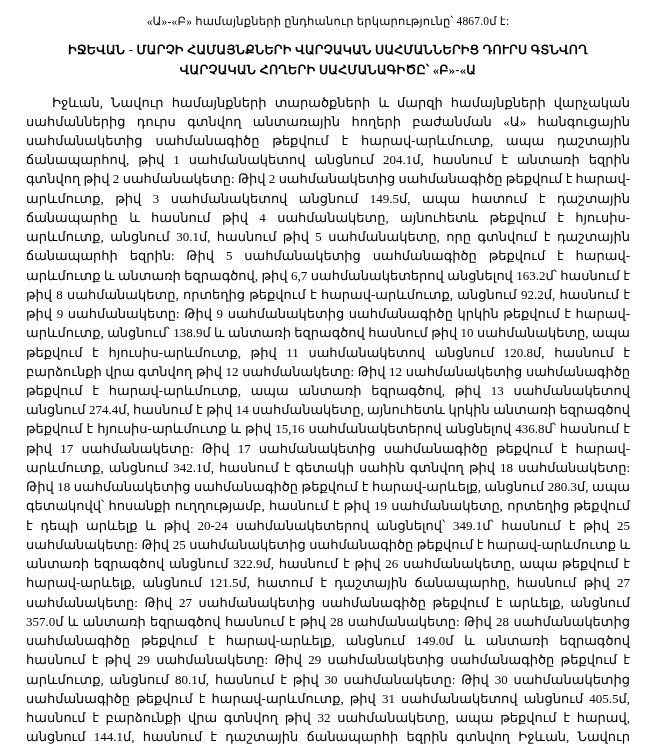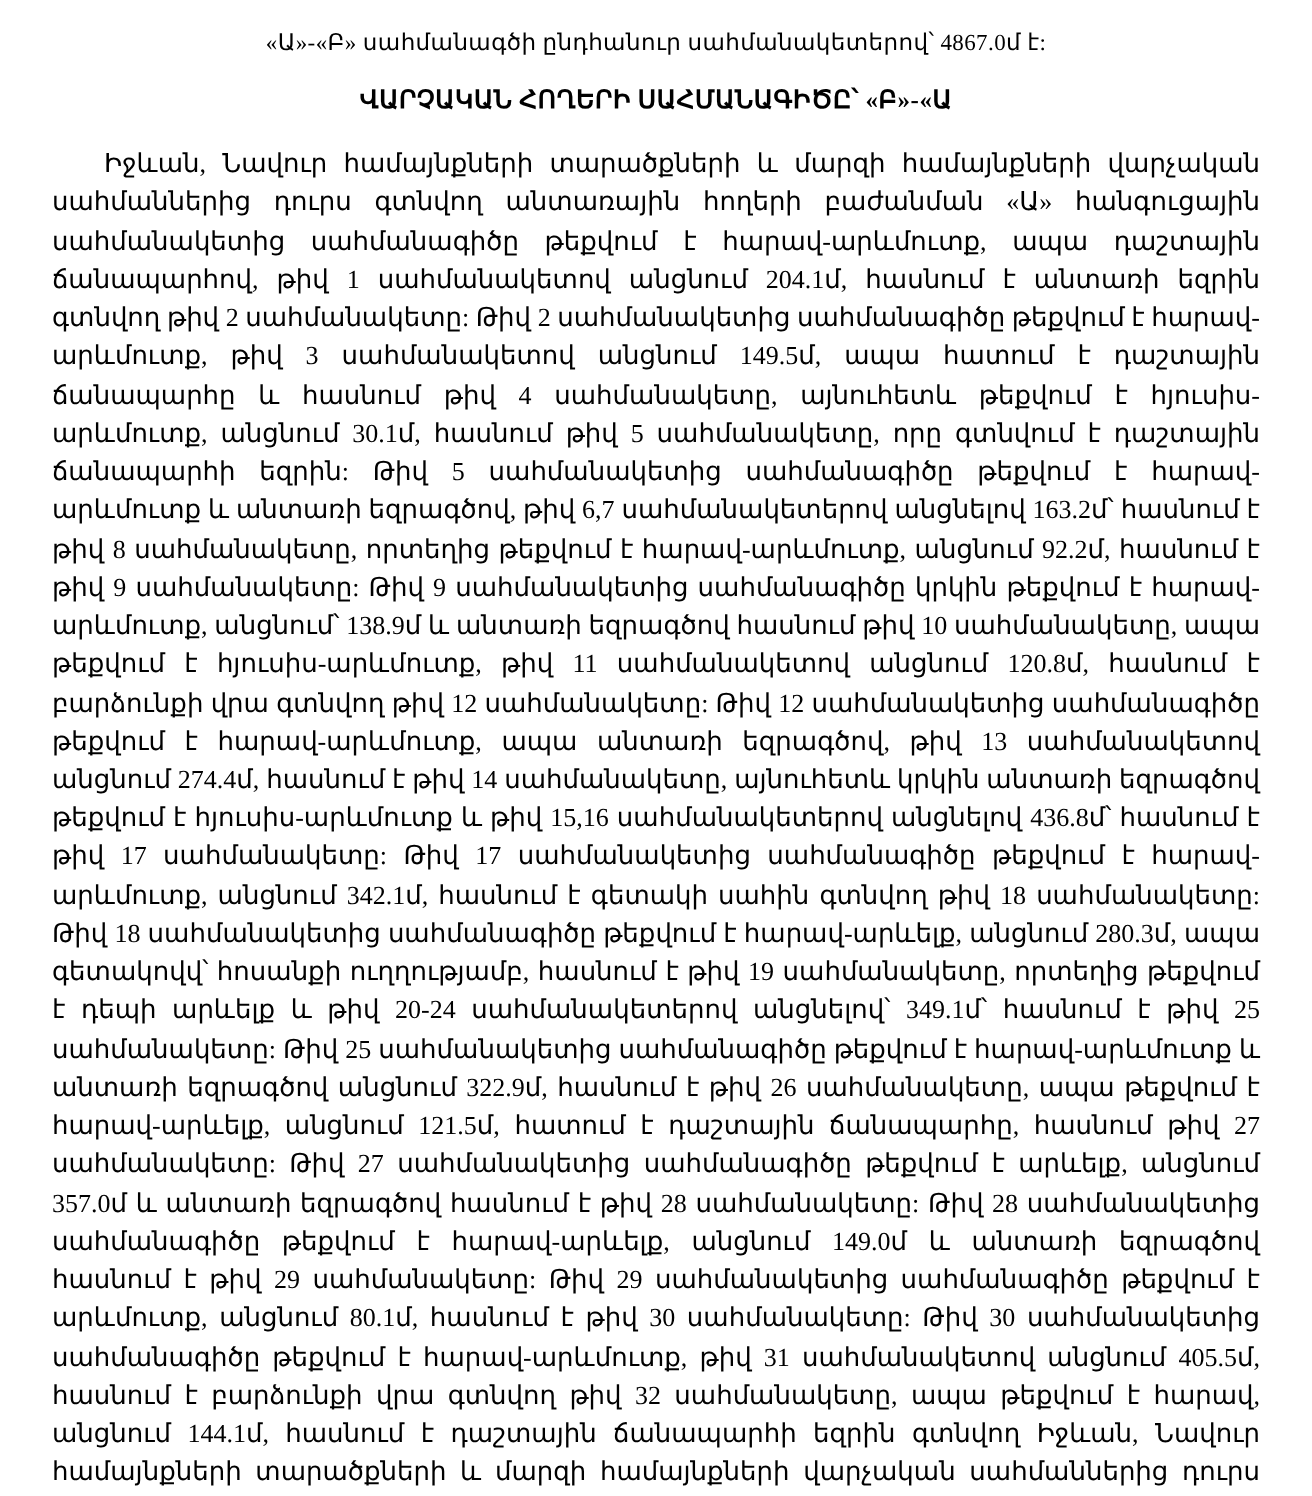--- a/index.html
+++ b/index.html
@@ -53,23 +53,24 @@
     letter-spacing: 0.2px;
     margin: 12px 0 0 0;
     white-space: nowrap;
   }
 </style>
 </head>
 <body>
 
 <div class="page">
 
-  <p class="top-line">«Ա»-«Բ» սահմանագծի ընդհանուր սահմանակետերով՝  4867.0մ է:</p>
+  <p class="top-line">«Ա»-«Բ» համայնքների ընդհանուր երկարությունը՝  4867.0մ է:</p>
 
   <h1 class="title">
+    <span class="line">ԻՋԵՎԱՆ - ՄԱՐՉԻ ՀԱՄԱՅՆՔՆԵՐԻ ՎԱՐՉԱԿԱՆ ՍԱՀՄԱՆՆԵՐԻՑ ԴՈՒՐՍ ԳՏՆՎՈՂ</span>
     <span class="line">ՎԱՐՉԱԿԱՆ ՀՈՂԵՐԻ ՍԱՀՄԱՆԱԳԻԾԸ՝  «Բ»-«Ա</span>
   </h1>
 
   <p class="body-text">Իջևան, Նավուր համայնքների տարածքների և մարզի համայնքների վարչական սահմաններից դուրս գտնվող անտառային հողերի բաժանման «Ա» հանգուցային սահմանակետից սահմանագիծը թեքվում է հարավ-արևմուտք, ապա դաշտային ճանապարհով, թիվ 1 սահմանակետով անցնում 204.1մ, հասնում է անտառի եզրին գտնվող թիվ 2 սահմանակետը: Թիվ 2 սահմանակետից սահմանագիծը թեքվում է հարավ-արևմուտք, թիվ 3 սահմանակետով անցնում 149.5մ, ապա հատում է դաշտային ճանապարհը և հասնում թիվ 4 սահմանակետը, այնուհետև թեքվում է հյուսիս-արևմուտք, անցնում 30.1մ, հասնում թիվ 5 սահմանակետը, որը գտնվում է դաշտային ճանապարհի եզրին: Թիվ 5 սահմանակետից սահմանագիծը թեքվում է հարավ-արևմուտք և անտառի եզրագծով, թիվ 6,7 սահմանակետերով անցնելով 163.2մ՝ հասնում է թիվ 8 սահմանակետը, որտեղից թեքվում է հարավ-արևմուտք, անցնում 92.2մ, հասնում է թիվ 9 սահմանակետը: Թիվ 9 սահմանակետից սահմանագիծը կրկին թեքվում է հարավ-արևմուտք, անցնում՝ 138.9մ և անտառի եզրագծով հասնում թիվ 10 սահմանակետը, ապա թեքվում է հյուսիս-արևմուտք, թիվ 11 սահմանակետով անցնում 120.8մ, հասնում է բարձունքի վրա գտնվող թիվ 12 սահմանակետը: Թիվ 12 սահմանակետից սահմանագիծը թեքվում է հարավ-արևմուտք, ապա անտառի եզրագծով, թիվ 13 սահմանակետով անցնում 274.4մ, հասնում է թիվ 14 սահմանակետը, այնուհետև կրկին անտառի եզրագծով թեքվում է հյուսիս-արևմուտք և թիվ 15,16 սահմանակետերով անցնելով 436.8մ՝ հասնում է թիվ 17 սահմանակետը: Թիվ 17 սահմանակետից սահմանագիծը թեքվում է հարավ-արևմուտք, անցնում 342.1մ, հասնում է գետակի սահին գտնվող թիվ 18 սահմանակետը: Թիվ 18 սահմանակետից սահմանագիծը թեքվում է հարավ-արևելք, անցնում 280.3մ, ապա գետակովվ՝ հոսանքի ուղղությամբ, հասնում է թիվ 19 սահմանակետը, որտեղից թեքվում է դեպի արևելք և թիվ 20-24 սահմանակետերով անցնելով՝  349.1մ՝ հասնում է թիվ 25 սահմանակետը: Թիվ 25 սահմանակետից սահմանագիծը թեքվում է հարավ-արևմուտք և անտառի եզրագծով անցնում 322.9մ, հասնում է թիվ 26 սահմանակետը, ապա թեքվում է հարավ-արևելք, անցնում 121.5մ, հատում է դաշտային ճանապարհը, հասնում թիվ 27 սահմանակետը: Թիվ 27 սահմանակետից սահմանագիծը թեքվում է արևելք, անցնում 357.0մ և անտառի եզրագծով հասնում է թիվ 28 սահմանակետը: Թիվ 28 սահմանակետից սահմանագիծը թեքվում է հարավ-արևելք, անցնում 149.0մ և անտառի եզրագծով հասնում է թիվ 29 սահմանակետը: Թիվ 29 սահմանակետից սահմանագիծը թեքվում է արևմուտք, անցնում 80.1մ, հասնում է թիվ 30 սահմանակետը: Թիվ 30 սահմանակետից սահմանագիծը թեքվում է հարավ-արևմուտք, թիվ 31 սահմանակետով անցնում 405.5մ, հասնում է բարձունքի վրա գտնվող թիվ 32 սահմանակետը, ապա թեքվում է հարավ, անցնում 144.1մ, հասնում է դաշտային ճանապարհի եզրին գտնվող Իջևան, Նավուր համայնքների տարածքների և մարզի համայնքների վարչական սահմաններից դուրս գտնվող անտառային հողերի բաժանման «Բ» հանգուցային սահմանակետը:</p>
 
   <p class="bottom-line">«Բ»-«Ա»  սահմանագծի ընդհանուր երկարությունը՝  4161.5մ է:</p>
 
 </div>
 
 </body></html>

